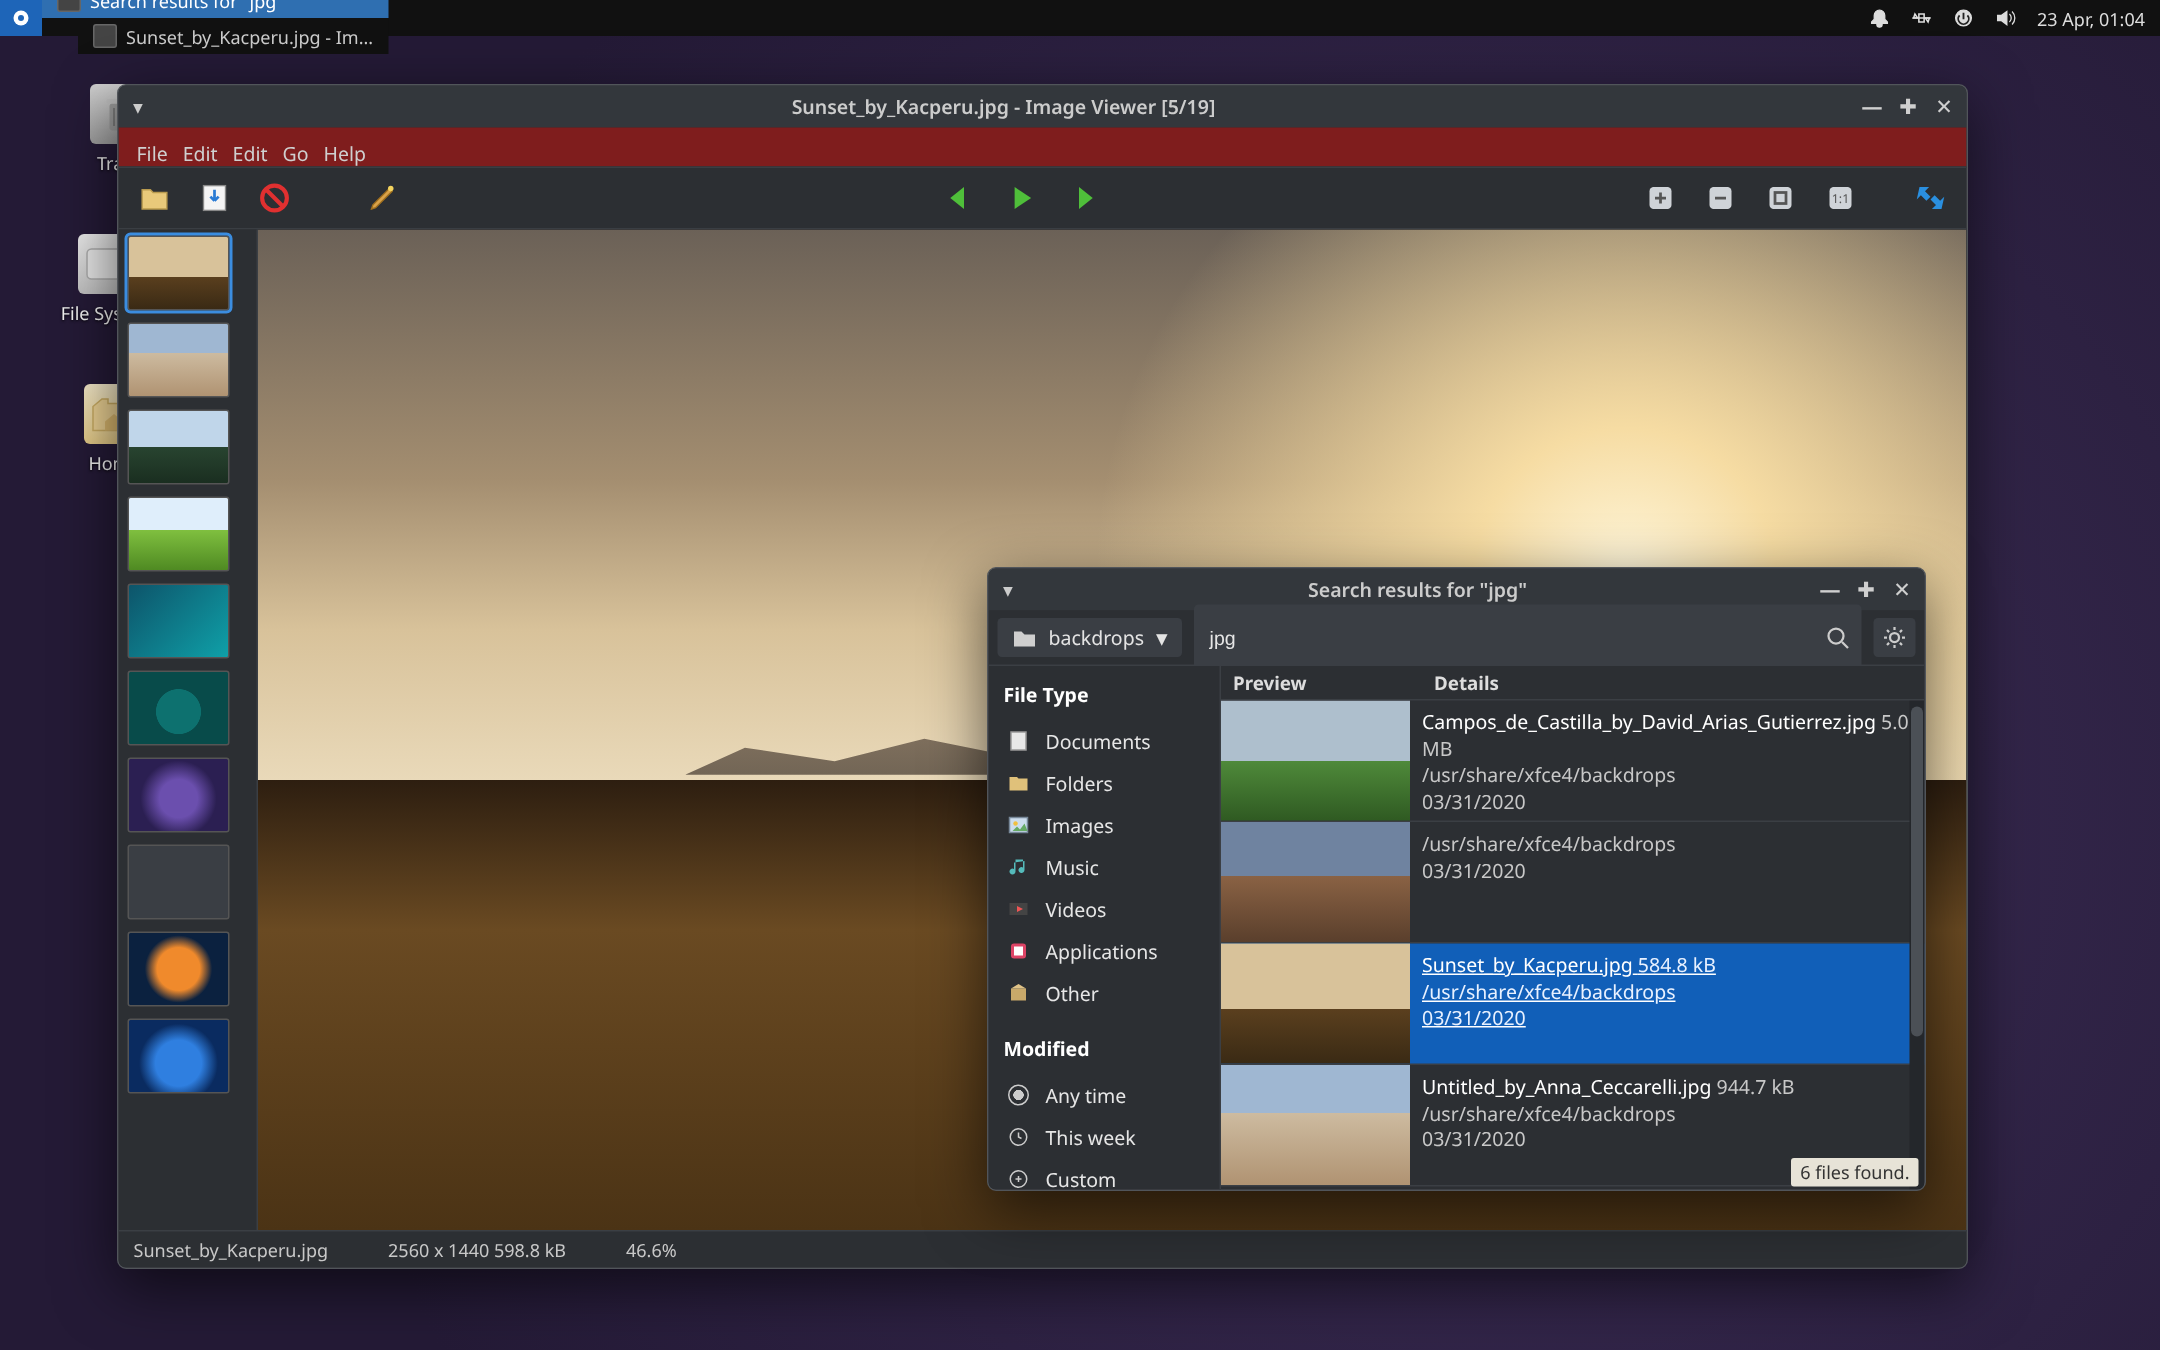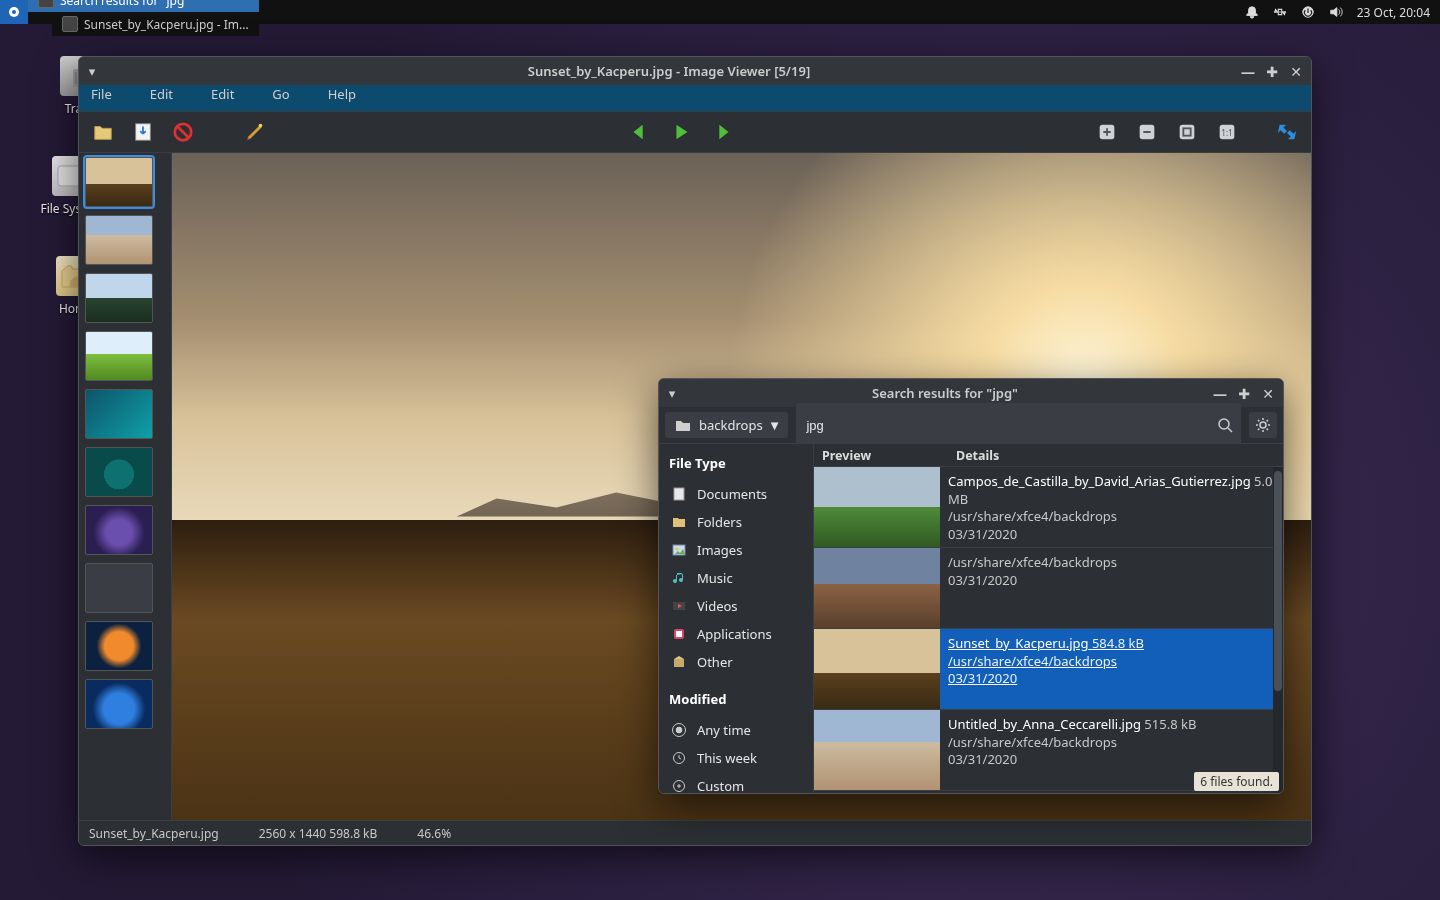--- a/index.html
+++ b/index.html
@@ -29,21 +29,21 @@
   
   .win { position:absolute; background:#2c2f33; border:1px solid #51555a; border-radius:6px;
     box-shadow:0 12px 40px rgba(0,0,0,0.6); overflow:hidden; display:flex; flex-direction:column;}
   .titlebar { height:28px; background:#33373c; display:flex; align-items:center; padding:0 6px; gap:6px;
     color:#ccc; font-weight:bold; font-size:13px; }
   .titlebar .drop { width:14px; text-align:center; cursor:default; }
   .titlebar .title { flex:1; text-align:center; font-weight:600; }
   .titlebar .wbtn { width:18px; height:18px; display:flex; align-items:center; justify-content:center; color:#cfcfcf; font-size:14px;}
   
   .iv { left:78px; top:56px; width:1232px; height:788px; }
-  .iv .menubar { height:26px; background:#0c4a6e; display:flex; align-items:flex-start; gap:38px; padding:0 12px;
+  .iv .menubar { height:26px; background:#7f1d1d; display:flex; align-items:flex-end; gap:10px; padding:0 12px;
     color:#cfcfcf; font-size:13px; }
   .iv .toolbar { height:40px; background:#2c2f33; display:flex; align-items:center; padding:0 10px; gap:12px;
     border-top:1px solid #3a3e43; border-bottom:1px solid #3a3e43;}
   .iv .toolbar .grp { display:flex; gap:12px; align-items:center;}
   .iv .toolbar .mid { flex:1; display:flex; justify-content:center; gap:14px; }
   .tbtn { width:28px; height:28px; display:flex; align-items:center; justify-content:center; border-radius:3px;}
   .tbtn svg { width:22px; height:22px; }
   .iv .body { flex:1; display:flex; min-height:0; }
   .thumbs { width:80px; background:#2c2f33; border-right:1px solid #3b3f44; overflow:hidden;
     display:flex; flex-direction:column; gap:8px; padding:4px 6px;}
@@ -152,21 +152,21 @@
             <circle cx="8" cy="8" r="6" fill="#ddd"></circle>
             <path d="M8 4v5M5 6a4 4 0 1 0 6 0" stroke="#222" fill="none" stroke-width="1.4"></path>
           </svg>
       </span>
       <span class="tray-icon vol">
         <svg viewBox="0 0 16 16">
             <path d="M2 6v4h3l4 3V3L5 6z" fill="#ddd"></path>
             <path d="M11 5a4 4 0 0 1 0 6M13 3a7 7 0 0 1 0 10" stroke="#ddd" fill="none"></path>
           </svg>
       </span>
-      <span>23 Oct, 20:04</span>
+      <span>23 Apr, 01:04</span>
     </div>
   </div>
 
   <div class="dicon trash" style="left:40px; top:56px;">
     <div class="glyph">
       <svg width="22" height="26" viewBox="0 0 22 26">
           <rect x="4" y="6" width="14" height="18" rx="2" fill="#9a9a9a"></rect>
           <rect x="2" y="3" width="18" height="3" rx="1" fill="#bdbdbd"></rect>
           <path d="M7 9v12M11 9v12M15 9v12" stroke="#6f6f6f"></path>
         </svg>
@@ -460,21 +460,21 @@
               <div class="pv bg-sunset"></div>
               <div class="info">
                 <div><span class="name">Sunset_by_Kacperu.jpg</span> <span class="sz">584.8 kB</span></div>
                 <div class="path">/usr/share/xfce4/backdrops</div>
                 <div class="path">03/31/2020</div>
               </div>
             </div>
             <div class="resrow">
               <div class="pv bg-cat"></div>
               <div class="info">
-                <div><span class="name">Untitled_by_Anna_Ceccarelli.jpg</span> <span class="sz">515.8 kB</span></div>
+                <div><span class="name">Untitled_by_Anna_Ceccarelli.jpg</span> <span class="sz">944.7 kB</span></div>
                 <div class="path">/usr/share/xfce4/backdrops</div>
                 <div class="path">03/31/2020</div>
               </div>
             </div>
         <div class="scrollbar">
               <div class="hndl"></div>
             </div>
             <div class="foundlbl">6 files found.</div>
           </div>
       </div>

